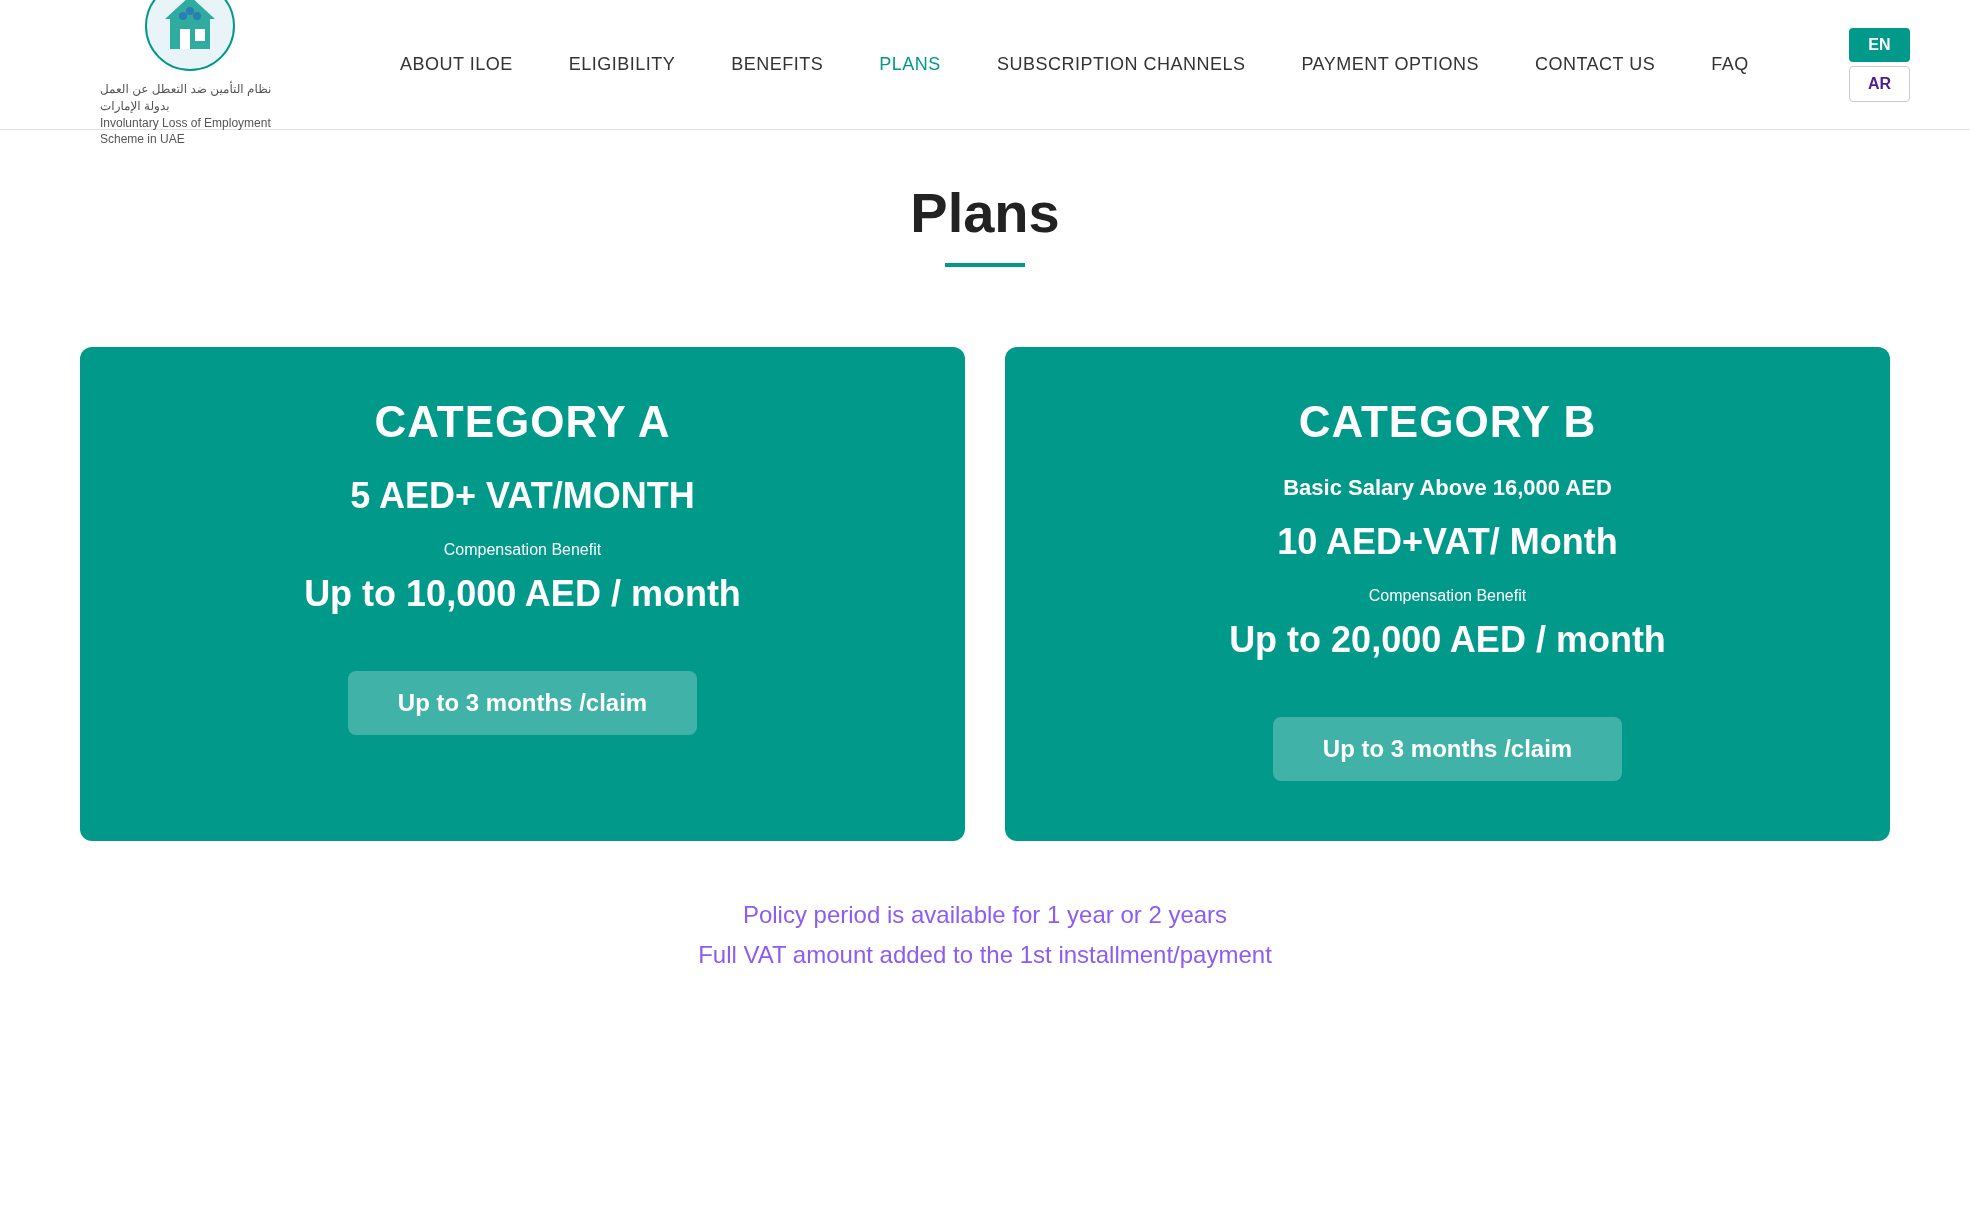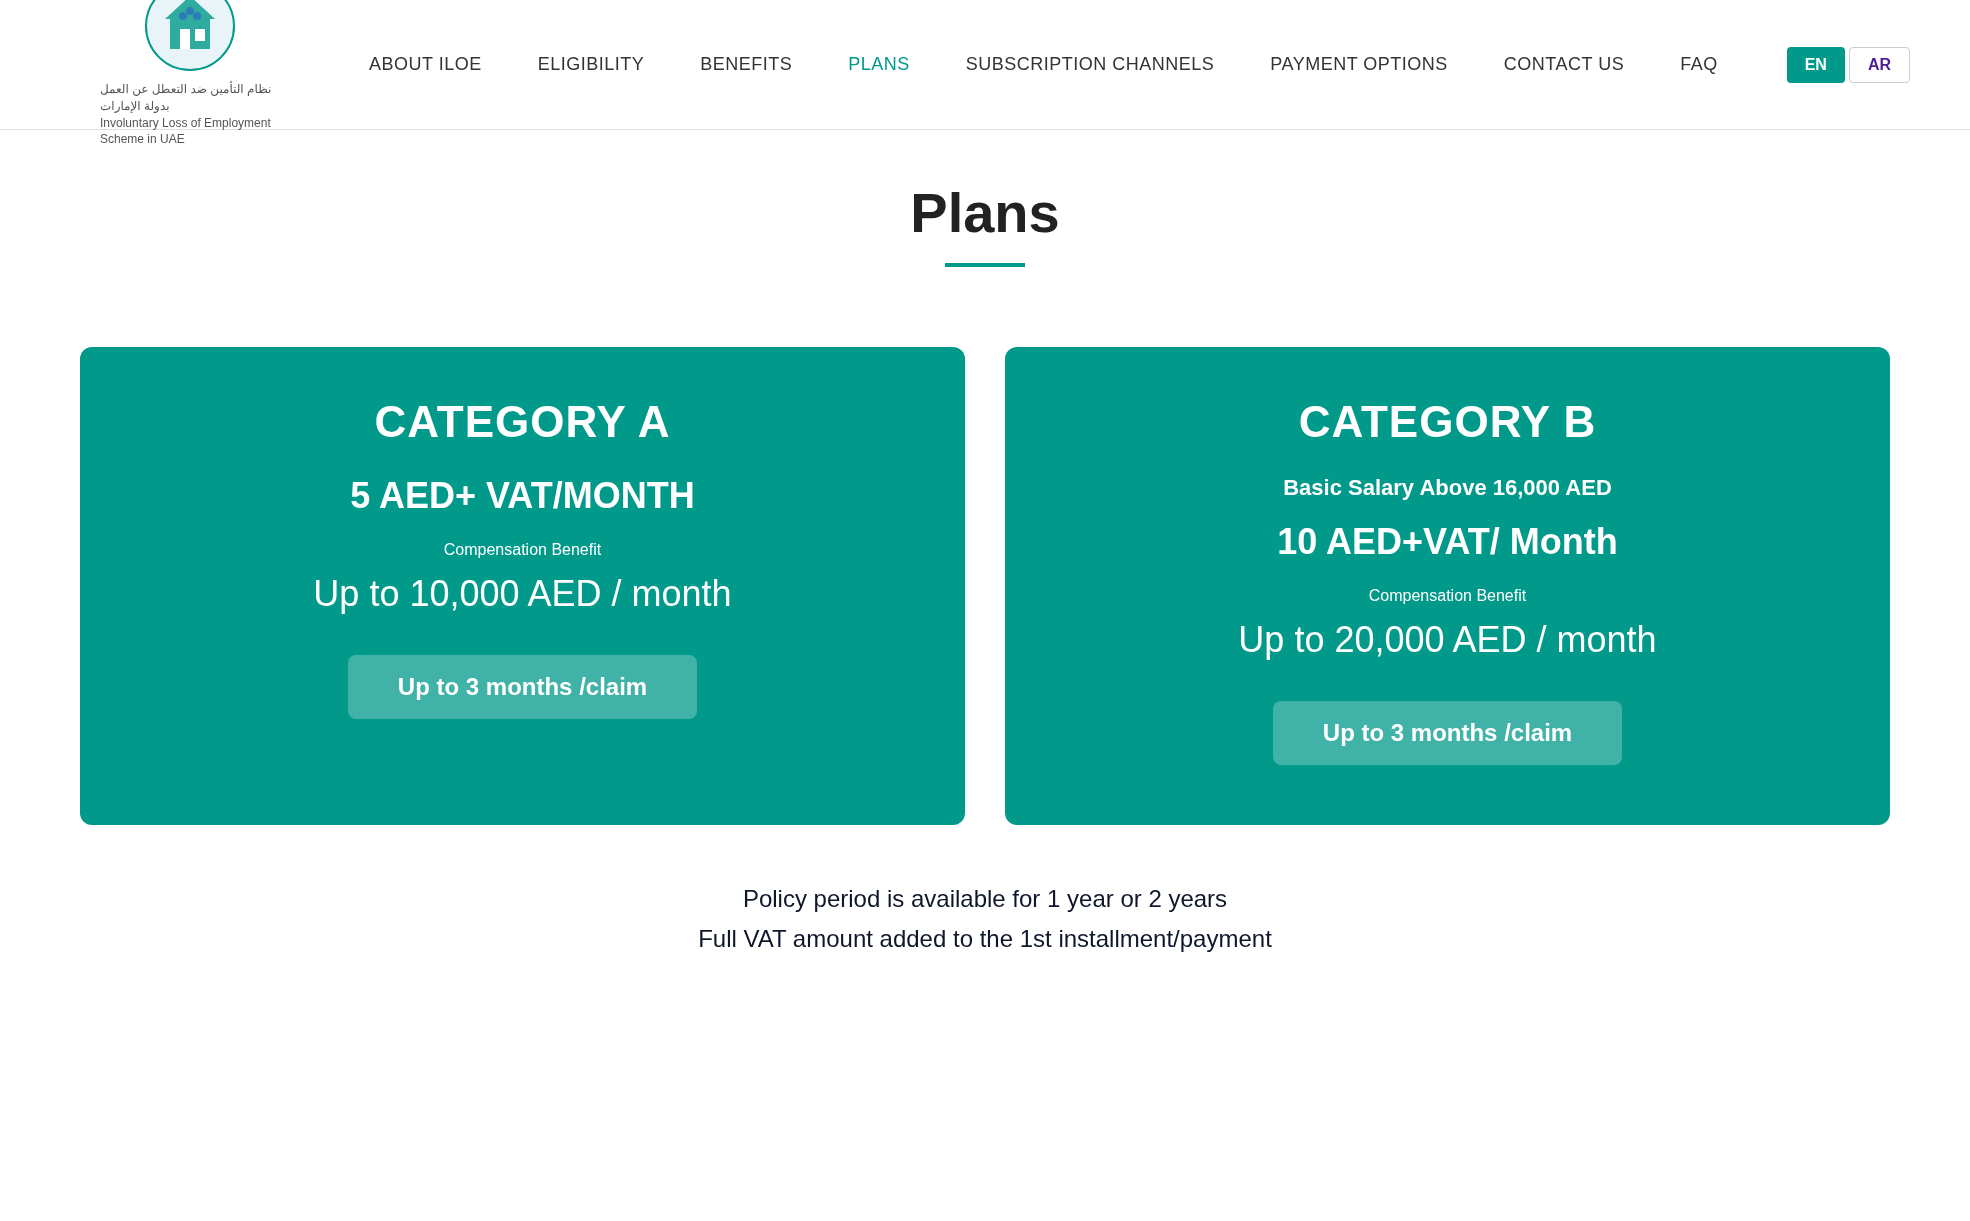--- a/index.html
+++ b/index.html
@@ -65,20 +65,21 @@
     }
 
     nav a.active {
       color: #00998a;
     }
 
     .lang-buttons {
       display: flex;
       gap: 4px;
       margin-left: 20px;
+      flex-direction: column;
     }
 
     .lang-btn {
       padding: 8px 18px;
       border: none;
       cursor: pointer;
       font-size: 16px;
       font-weight: bold;
       border-radius: 4px;
     }
@@ -159,44 +160,44 @@
     }
 
     .compensation-label {
       font-size: 16px;
       color: #fff;
       margin-bottom: 14px;
     }
 
     .compensation-amount {
       font-size: 36px;
-      font-weight: 400;
-      color: #fff;
-      margin-bottom: 40px;
+      font-weight: 700;
+      color: #fff;
+      margin-bottom: 56px;
     }
 
     .claim-badge {
       display: inline-block;
       background: rgba(255,255,255,0.25);
       color: #fff;
       font-size: 24px;
       font-weight: 600;
       padding: 18px 50px;
       border-radius: 8px;
     }
 
     
     .footer-note {
       text-align: center;
       padding: 60px 0 40px;
     }
 
     .footer-note p {
       font-size: 24px;
-      color: #0f172a;
+      color: #8b5cf6;
       margin-bottom: 12px;
     }
   </style>
 </head>
 <body>
 
 <header>
   <div class="logo-area">
 
     <svg class="logo-icon" viewBox="0 0 90 90" xmlns="http://www.w3.org/2000/svg">

